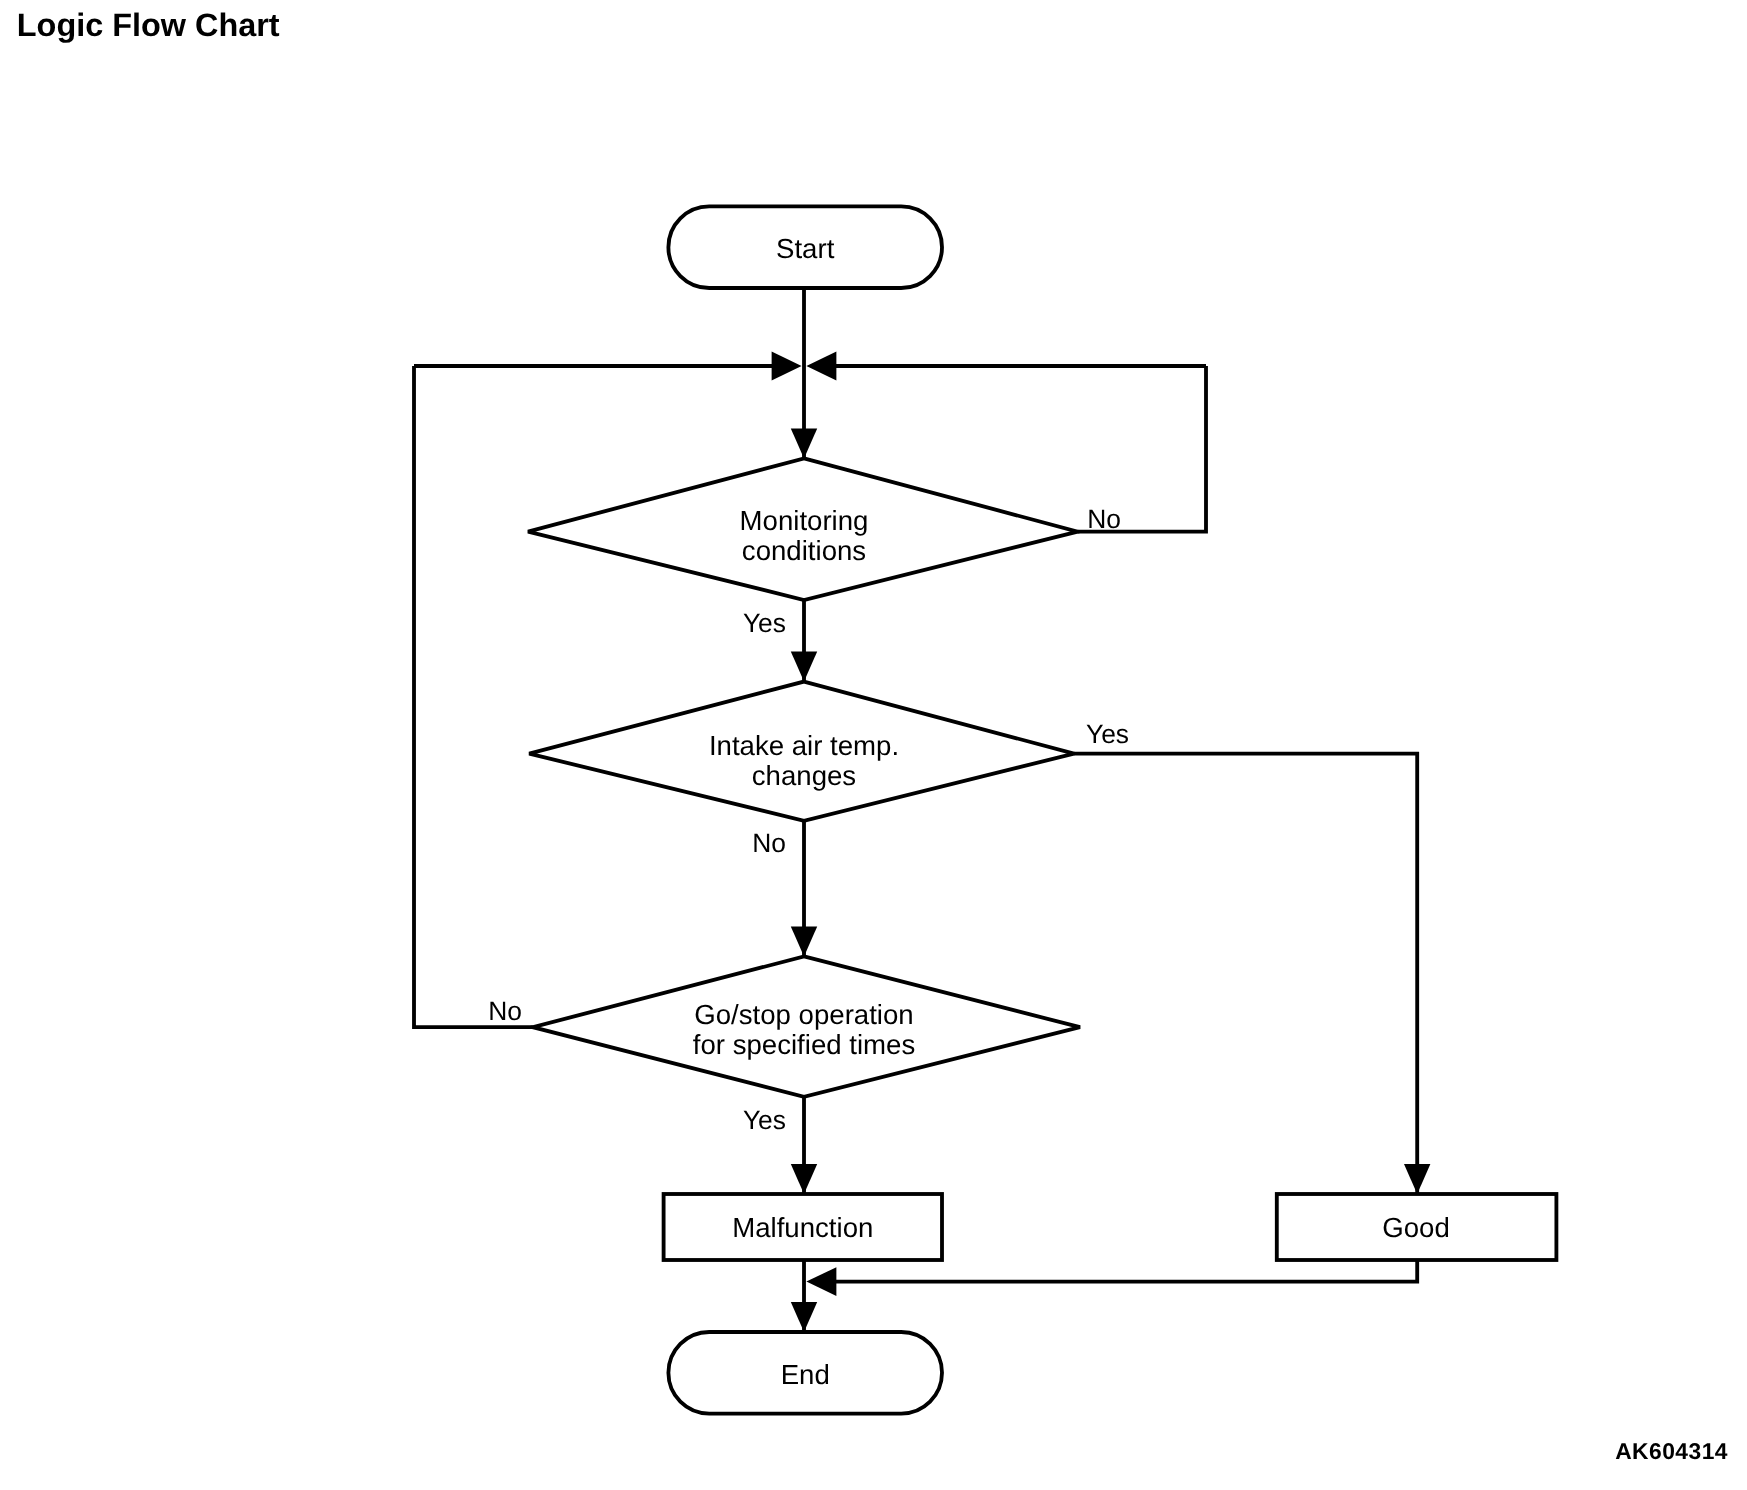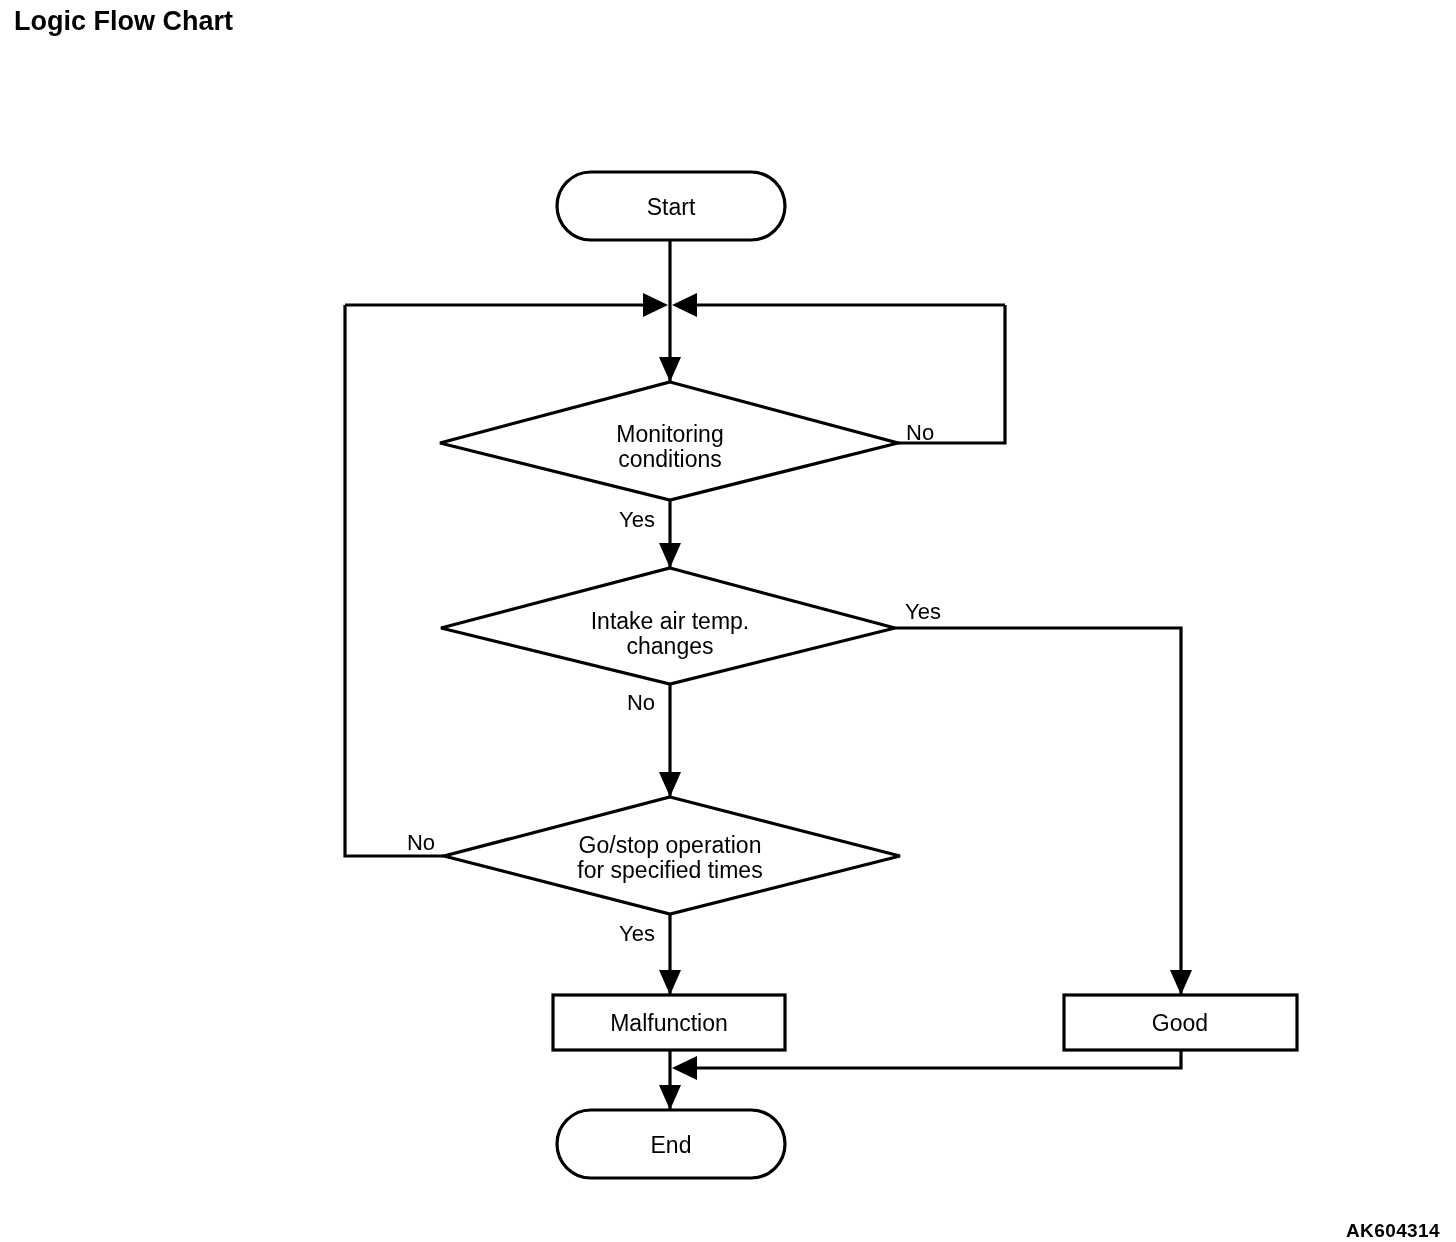--- a/index.html
+++ b/index.html
@@ -21,21 +21,21 @@
     top: 6px;
     font-size: 27px;
     font-weight: bold;
     color: #000000;
     letter-spacing: 0px;
     white-space: nowrap;
   }
   #ref-code {
     position: absolute;
     right: 16px;
-    bottom: 0;
+    bottom: 20px;
     font-size: 19px;
     font-weight: bold;
     color: #000000;
     letter-spacing: 0.4px;
     white-space: nowrap;
   }
   #flow-svg {
     position: absolute;
     left: 0;
     top: 0;

